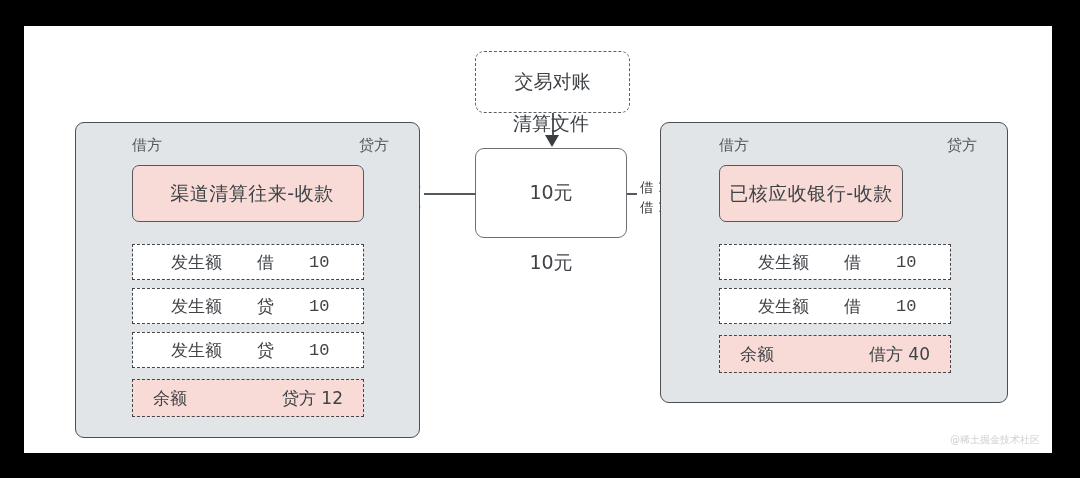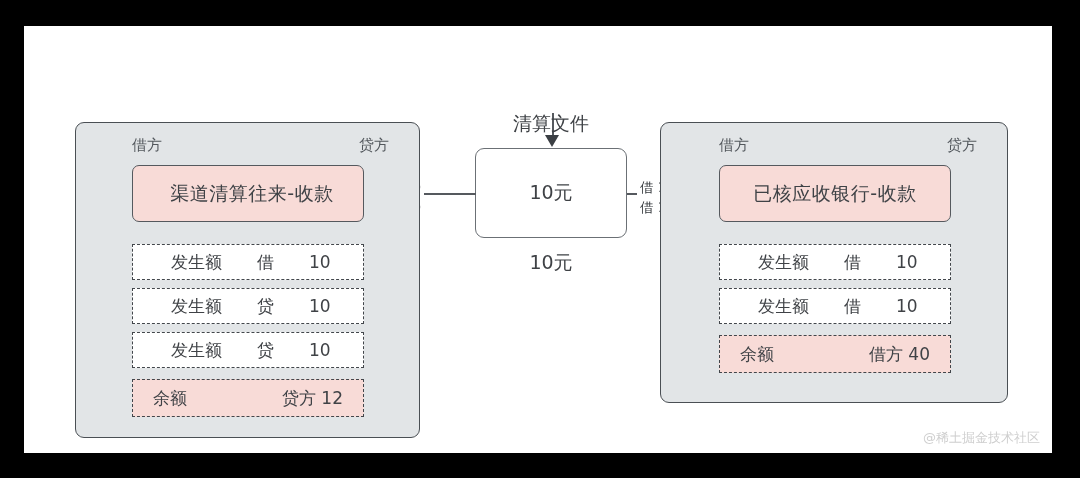--- a/index.html
+++ b/index.html
@@ -76,21 +76,21 @@
   }
   .row .r-side {
     position: absolute;
   }
   .row .r-val {
     position: absolute;
   }
   
   .row.occ .r-label { left: 38px; }
   .row.occ .r-side  { left: 124px; }
-  .row.occ .r-val   { left: 176px; }
+  .row.occ .r-val   { left: 176px; font-family: Liberation Mono, monospace; }
   
   .row.balance .r-label { left: 20px; }
   .row.balance .r-val   { right: 20px; }
 
   
   .cbox {
     position: absolute;
     box-sizing: border-box;
     background: #ffffff;
     display: flex;
@@ -144,31 +144,34 @@
     background: #ffffff;
     font-size: 13.5px;
     color: #34383c;
     line-height: 1.45;
     padding: 1px 3px;
     white-space: nowrap;
   }
 
   .watermark {
     position: absolute;
-    font-size: 13px;
+    font-size: 10px;
     color: #cfcfcf;
     white-space: nowrap;
   }
 </style>
 </head>
 <body>
 
 <div id="screen">
   <div id="canvas">
 
+    <div class="cbox dashed" style="left:451px; top:25px; width:155px; height:62px;">
+      <span>交易对账</span>
+    </div>
 
     <div class="vline" style="left:528px; top:87px; height:24px;"></div>
     <div class="arrow down" style="left:521px; top:109px;"></div>
 
     <div class="cbox solid" style="left:451px; top:122px; width:152px; height:90px;gap:44px;">
       <span>清算文件</span>
       <span>10元</span>
       <span>10元</span>
     </div>
 
@@ -217,21 +220,21 @@
         <span class="r-label">余额</span>
         <span class="r-val">贷方 12</span>
       </div>
     </div>
 
     <div class="panel" style="left:636px; top:96px; width:348px; height:281px;">
 
       <div class="col-head" style="left:58px; top:13px;">借方</div>
       <div class="col-head" style="right:30px; top:13px;">贷方</div>
 
-      <div class="acct-box" style="left:58px; top:42px; width:232px; height:57px;">
+      <div class="acct-box" style="left:58px; top:42px; width:184px; height:57px;">
         <span>已核应收银行-收款</span>
       </div>
 
       <div class="row occ" style="left:58px; top:121px; width:232px; height:36px;">
         <span class="r-label">发生额</span>
         <span class="r-side">借</span>
         <span class="r-val">10</span>
       </div>
 
       <div class="row occ" style="left:58px; top:165px; width:232px; height:36px;">

